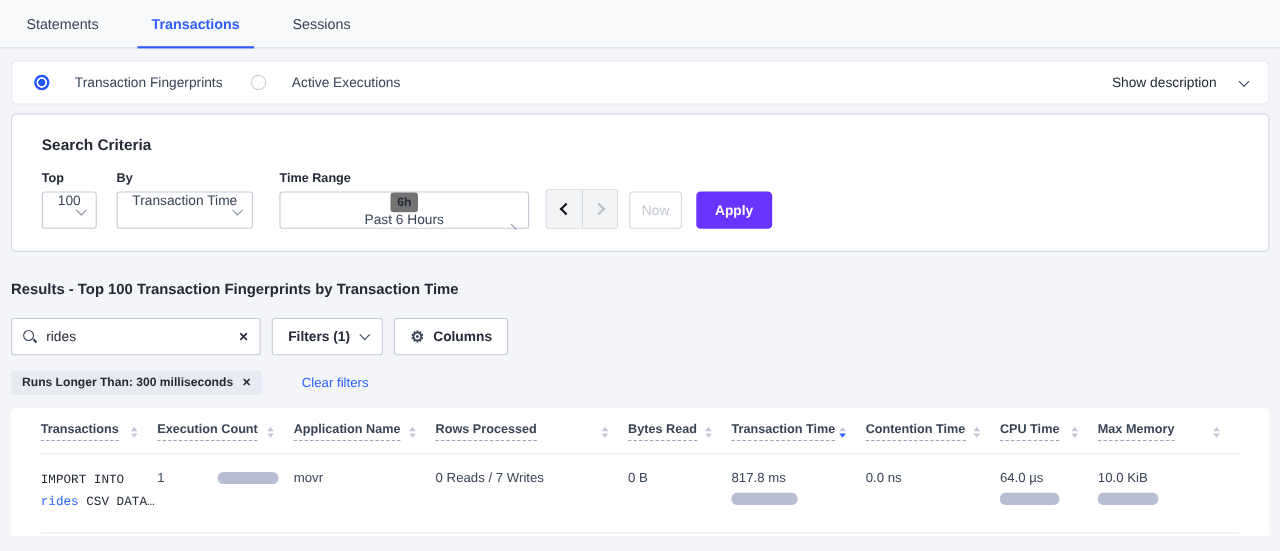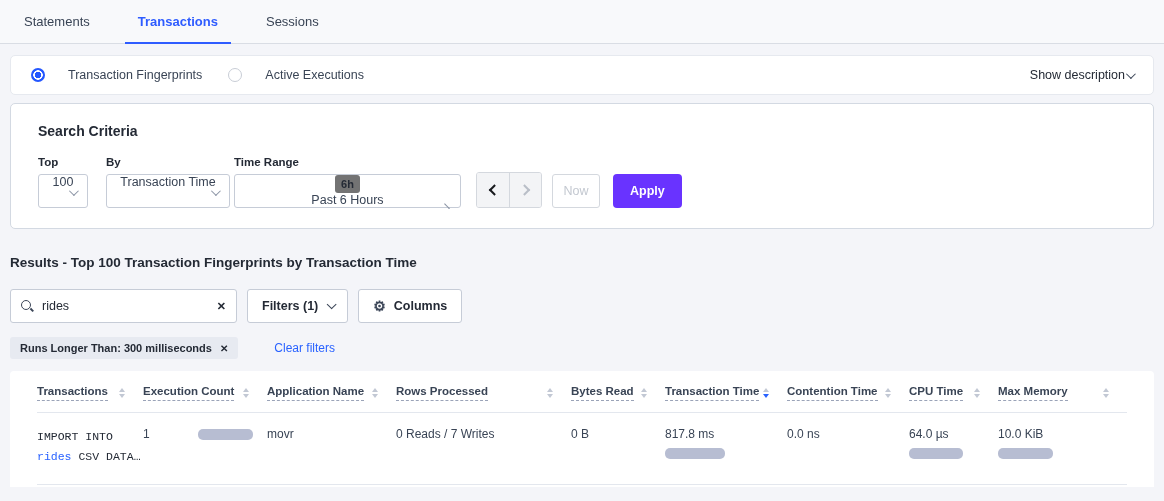--- a/index.html
+++ b/index.html
@@ -27,21 +27,21 @@
     margin:11px 10px 0; height:40px; background:#fff;
     border:1px solid #e6e9ef; border-radius:5px;
     display:flex; align-items:center; padding:0 20px; column-gap:26px;
   }
   .radio-opt { display:flex; align-items:center; column-gap:23px; cursor:pointer; }
   .radio-dot {
     width:14px; height:14px; border-radius:50%;
     background:radial-gradient(circle, #2457ff 0 3px, #ffffff 3.5px 4.5px, #2457ff 5px 100%);
   }
   .radio-dot.off { background:#fff; border:1px solid #c8cdd6; }
-  .show-desc { margin-left:auto; display:flex; align-items:center; column-gap:1px; color:#242a35; cursor:pointer; }
+  .show-desc { margin-left:auto; display:flex; align-items:center; column-gap:20px; color:#242a35; cursor:pointer; }
   .chev {
     width:7px; height:7px; border-right:1.6px solid #3c4658; border-bottom:1.6px solid #3c4658;
     transform:rotate(45deg) translateY(-2px); display:inline-block;
   }
   .chev.gray { border-color:#8b94a5; }
   
   .criteria {
     margin:8px 10px 0; background:#fff; border:1px solid #d3d9e2;
     border-radius:5px; padding:19px 27px 20px;
   }
@@ -173,21 +173,21 @@
         <span class="chev gray"></span>
       </div>
     </div>
     <div class="field" style="margin-left:18px;">
       <span class="field-label">By</span>
       <div class="select" style="width:124px;">
         <span>Transaction Time</span>
         <span class="chev gray"></span>
       </div>
     </div>
-    <div class="field" style="margin-left:4px;">
+    <div class="field" style="margin-left:24px;">
       <span class="field-label">Time Range</span>
       <div class="select" style="width:227px;">
         <span class="range-badge">6h</span>
         <span>Past 6 Hours</span>
         <span class="chev gray"></span>
       </div>
     </div>
     <div class="arrow-group">
       <div class="arrow-btn">
           <span class="arr left"></span>

